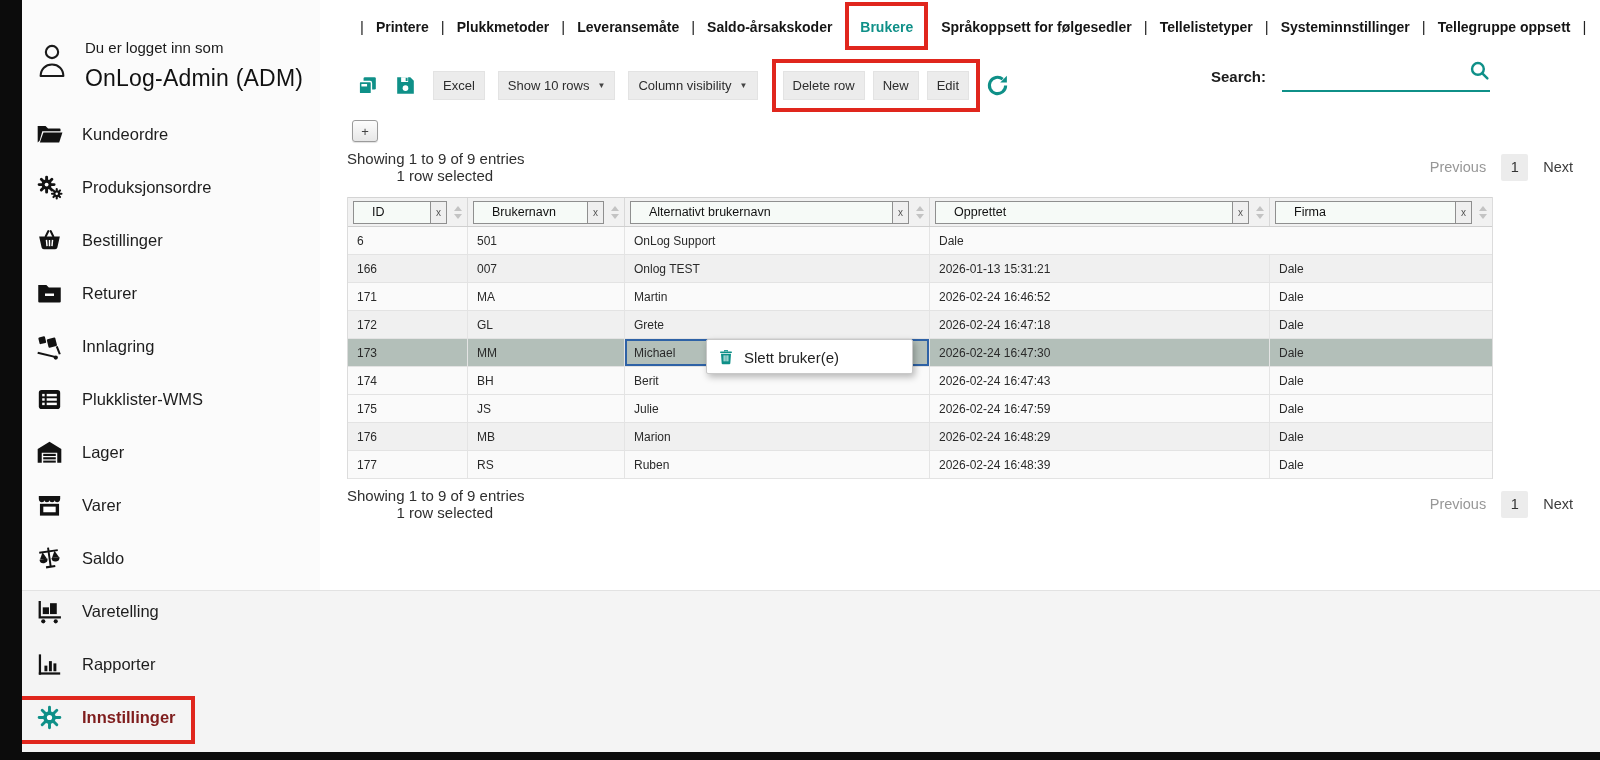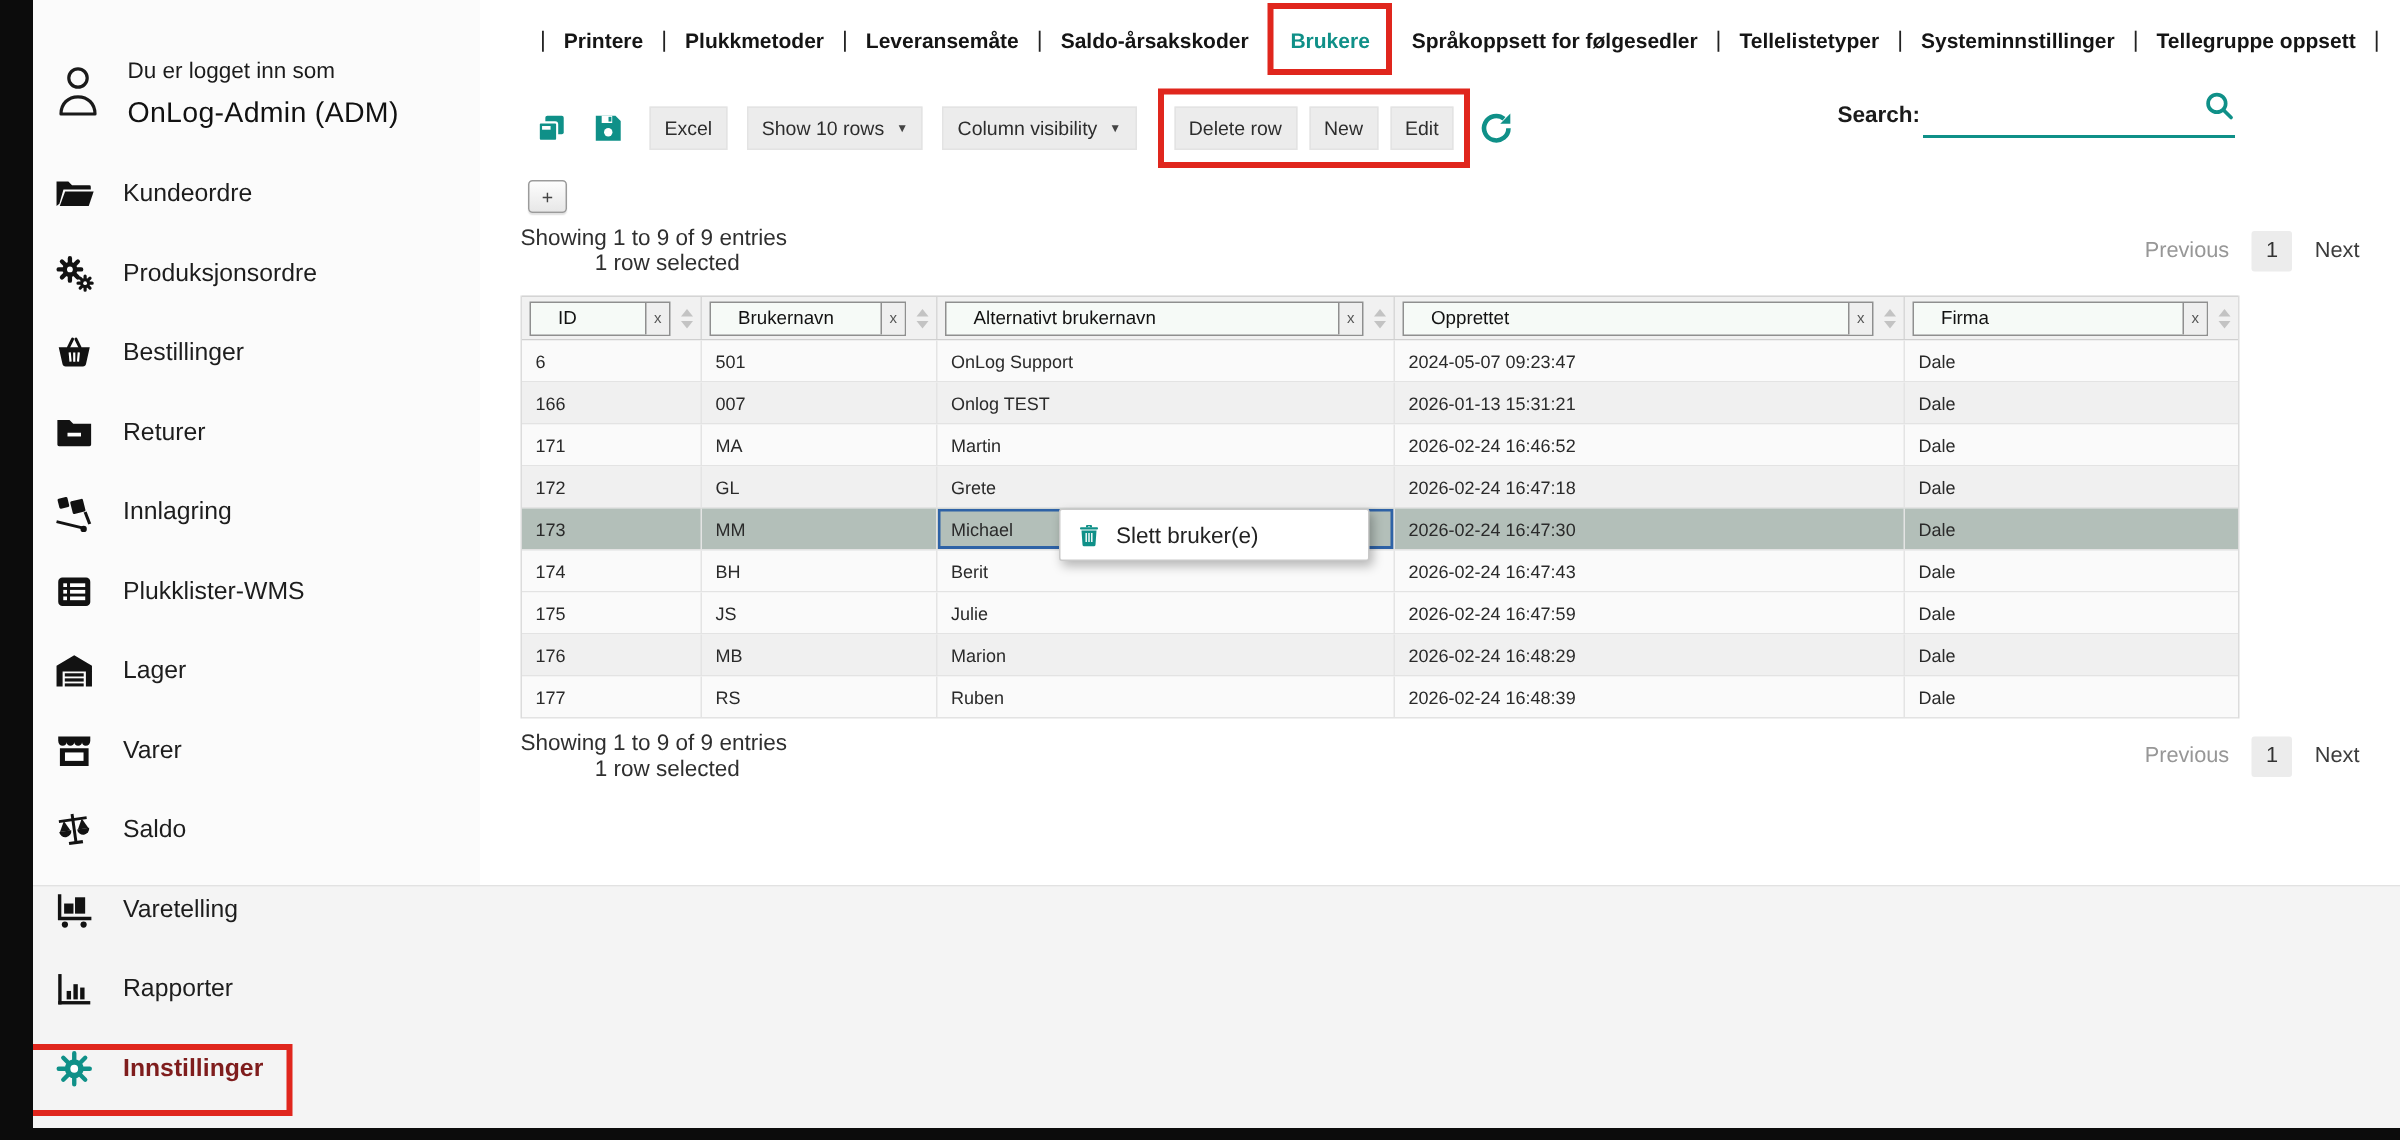--- a/index.html
+++ b/index.html
@@ -10,21 +10,21 @@
   .black-strip{position:absolute;left:0;top:0;width:22px;height:752px;background:#0c0c0c;z-index:40;}
   .bottom-bar{position:absolute;left:0;top:752px;width:1600px;height:8px;background:#0c0c0c;z-index:40;}
   .sidebar-panel{position:absolute;left:22px;top:0;width:298px;height:590px;background:#fbfbfb;border-bottom:1px solid #e2e2e2;z-index:1;}
   .main-panel{position:absolute;left:320px;top:0;width:1280px;height:590px;background:#ffffff;border-bottom:1px solid #e2e2e2;z-index:1;}
 
   
   .sidebar{position:absolute;left:22px;top:0;width:298px;height:592px;z-index:20;}
   .user-block{display:flex;gap:17px;padding:36px 0 0 14px;align-items:flex-start;}
   .user-block .icn{width:32px;height:40px;color:#1a1a1a;margin-top:4px;}
   .user-line1{font-size:15px;color:#1b1b1b;margin-top:3px;}
-  .user-line2{font-size:19px;color:#111;margin-top:9px;letter-spacing:.2px;}
+  .user-line2{font-size:23px;color:#111;margin-top:9px;letter-spacing:.2px;}
   .side-list{margin-top:16px;}
   .side-item{height:53px;display:flex;align-items:center;padding-left:14px;gap:19px;cursor:pointer;}
   .side-item .icn{width:27px;height:27px;color:#121212;flex:0 0 27px;}
   .side-item .lbl{font-size:16.5px;color:#1d1d1d;}
   .side-item.active .icn{color:#0f9088;}
   .side-item.active .lbl{color:#7f1d1d;font-weight:bold;}
   .icn svg{width:100%;height:100%;display:block;}
 
   
   .annot{position:absolute;border:4px solid #e0261d;z-index:30;pointer-events:none;}
@@ -44,21 +44,21 @@
   .tbtn.refresh{width:23px;height:23px;margin-left:6px;margin-right:0;}
   .btn{background:#ececec;border:1px solid #e3e3e3;color:#2d2d2d;font-size:13px;height:27px;padding:0 9px;
        display:inline-flex;align-items:center;gap:8px;cursor:pointer;margin-right:13px;white-space:nowrap;}
   .btn .caret{font-size:8px;color:#444;}
   #toolbar-buttons{display:contents;}
   .annot-group{border:4px solid #e0261d;display:flex;padding:8px 7px;margin:0 0 0 1px;}
   .annot-group .btn{margin-right:8px;}
   .annot-group .btn:last-child{margin-right:0;}
 
   .search{position:absolute;top:58px;right:110px;display:flex;align-items:flex-end;}
-  .search-label{font-size:15px;font-weight:bold;color:#1b1b1b;padding-bottom:7px;margin-right:2px;}
+  .search-label{font-size:15px;font-weight:bold;color:#1b1b1b;padding-bottom:7px;margin-right:16px;}
   .search-box{width:208px;height:32px;position:relative;border-bottom:2px solid #0f9088;}
   .search-box input{position:absolute;left:0;top:4px;width:180px;border:none;outline:none;background:transparent;font-size:14px;}
   .search-icon{position:absolute;right:0;top:2px;width:21px;height:21px;color:#0f9088;cursor:pointer;}
   .search-icon svg{width:100%;height:100%;}
 
   .plus-btn{margin:12px 0 0 32px;width:24px;height:20px;border:1px solid #9b9b9b;border-radius:3px;
             background:linear-gradient(#fdfdfd,#e7e7e7);font-size:13px;color:#444;
             display:flex;align-items:center;justify-content:center;cursor:pointer;box-shadow:0 1px 1px rgba(0,0,0,.12);}
 
   .status-row{display:flex;align-items:center;justify-content:space-between;margin:8px 27px 0 27px;}
@@ -413,21 +413,20 @@
           <span class="sorters">
             <span class="arr-up"></span>
             <span class="arr-dn"></span>
           </span>
         </div>
       </div>
       <div class="trow">
         <div class="td" style="width: 120px; flex: 0 0 120px;">6</div>
         <div class="td" style="width: 157px; flex: 0 0 157px;">501</div>
         <div class="td" style="width: 305px; flex: 0 0 305px;">OnLog Support</div>
-        <div class="td" style="width: 340px; flex: 0 0 340px;">2024-05-07 09:23:47</div>
         <div class="td" style="width: 222px; flex: 0 0 222px;">Dale</div>
       </div>
       <div class="trow alt">
         <div class="td" style="width: 120px; flex: 0 0 120px;">166</div>
         <div class="td" style="width: 157px; flex: 0 0 157px;">007</div>
         <div class="td" style="width: 305px; flex: 0 0 305px;">Onlog TEST</div>
         <div class="td" style="width: 340px; flex: 0 0 340px;">2026-01-13 15:31:21</div>
         <div class="td" style="width: 222px; flex: 0 0 222px;">Dale</div>
       </div>
       <div class="trow">

